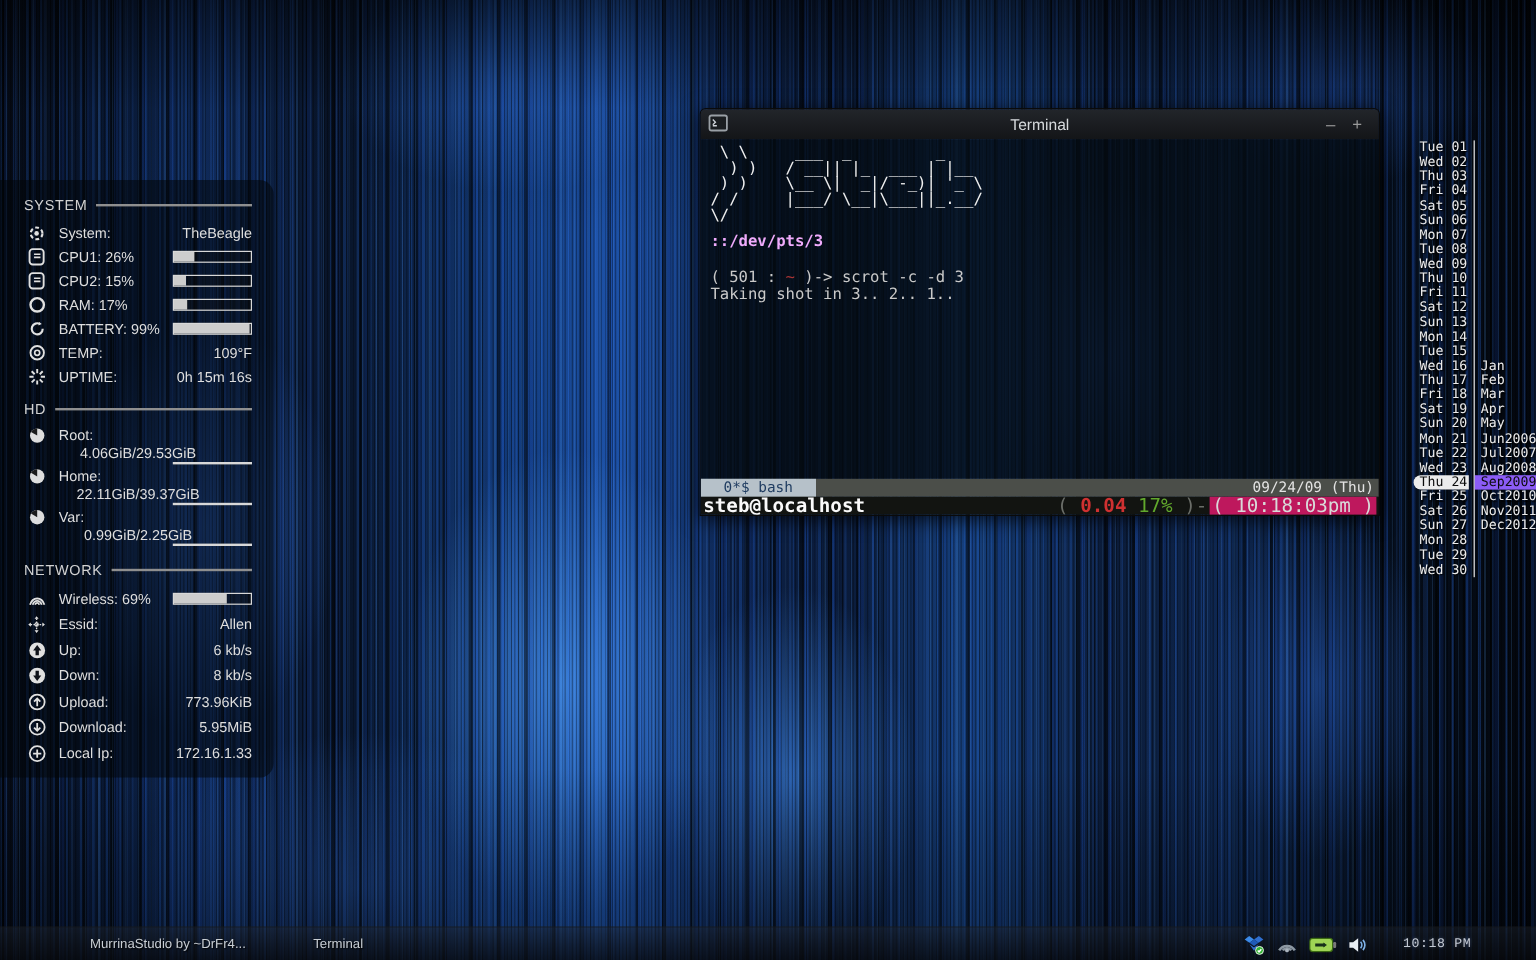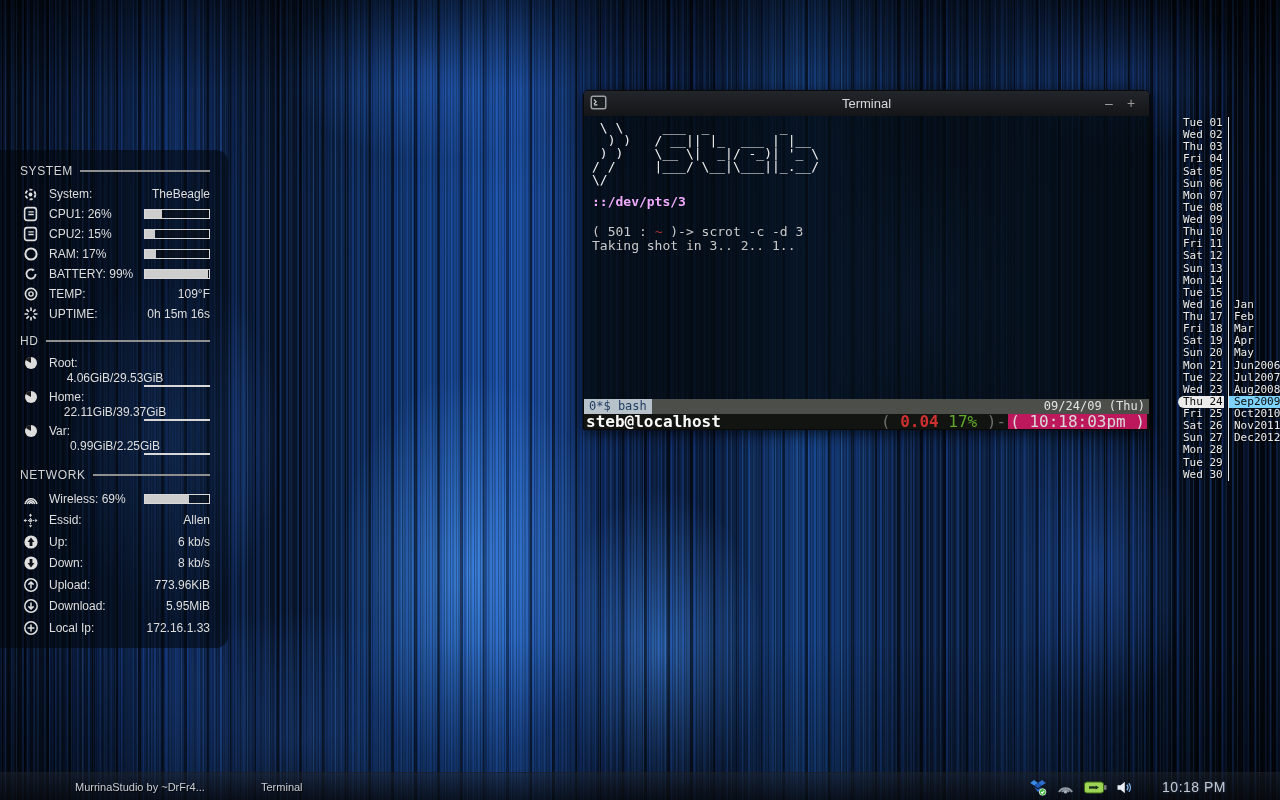--- a/index.html
+++ b/index.html
@@ -61,21 +61,21 @@
            font-family:"DejaVu Sans Mono", monospace; }
   .tty { font-weight:bold; color:#f0abfc; margin-bottom:16px; }
   .tline { white-space:pre; }
   .b { font-weight:bold; color:#ffffff; }
   .u { text-decoration:underline; color:#e2e2e2; }
   .dim { color:#c9c9c9; }
   .tilde { color:#a83434; }
   .screen-bar { height:15px; flex:0 0 15px; background:#4b4e49;
     font-family:"DejaVu Sans Mono", monospace; font-size:12px; line-height:15px;
     display:flex; color:#e3e3e3; }
-  .chip { background:#b6c1c9; color:#1d3a5f; padding:0 5px; }
+  .chip { background:#b6c1c9; color:#1d3a5f; padding:0 19px; }
   .sdate { margin-left:auto; padding-right:4px; }
   .status-bar { height:15px; flex:0 0 15px; background:#121411;
     font-family:"DejaVu Sans Mono", monospace; font-size:16px; line-height:15px;
     display:flex; align-items:center; }
   .userhost { font-weight:bold; color:#fafafa; padding-left:2px; }
   .sright { margin-left:auto; display:flex; align-items:center; white-space:pre; }
   .paren { color:#6b6e69; }
   .load { color:#cf3131; font-weight:bold; }
   .cpu  { color:#61a82c; }
   .timebox { background:#be185d; color:#d9d9d9; padding:0 2px; margin-left:2px; margin-right:2px; }
@@ -84,34 +84,34 @@
   .calendar { position:absolute; left:1178px; top:117px; width:102px; height:366px;
     font-family:"DejaVu Sans Mono", monospace; font-size:11px; color:#ececec; }
   .cal-sep { position:absolute; left:50px; top:0; bottom:2px; width:1px; background:#e8e8e8; }
   .cal-row { position:relative; height:12.13px; line-height:12.13px; white-space:nowrap;
     text-shadow:1px 1px 1px rgba(0,0,0,0.9); }
   .cal-day { display:inline-block; padding-left:5px; width:46px; }
   .cal-right { position:absolute; left:51px; right:0; top:0; bottom:0; padding-left:5px; display:flex; }
   .cal-month { display:inline-block; width:25px; }
   .cal-year { display:inline-block; }
   .cal-row.current .cal-day { background:#ececec; color:#0b0b0b; border-radius:6px 0 0 6px; text-shadow:none; }
-  .cal-row.current .cal-right { background:#7dd3fc; color:#0b0b0b; text-shadow:none; }
+  .cal-row.current .cal-right { background:#8b5cf6; color:#0b0b0b; text-shadow:none; }
 
   
   .taskbar { position:absolute; left:0; top:772px; width:1280px; height:28px;
     background:linear-gradient(rgba(30,36,46,0.45), rgba(8,10,14,0.72));
     border-top:1px solid rgba(255,255,255,0.06); }
   .task { position:absolute; top:3px; height:22px; line-height:22px; color:#c9ced4;
     font-size:11px; padding-left:9px; cursor:default; white-space:nowrap;
     text-shadow:1px 1px 1px rgba(0,0,0,0.8); }
   .task1 { left:66px; width:186px; }
   .task2 { left:252px; width:170px; }
   .tray { position:absolute; right:54px; top:0; height:28px; display:flex; align-items:center; gap:9px; }
   .tray-icon { display:flex; align-items:center; }
-  .clock { font-family:Liberation Sans, sans-serif; font-size:14px; color:#c2c8d2;
+  .clock { font-family:Liberation Mono, monospace; font-size:11px; color:#c2c8d2;
     letter-spacing:0.5px; margin-left:20px; text-shadow:0 0 3px rgba(170,195,255,0.3); }
 </style>
 </head>
 <body>
 
 <div class="desktop">
   <div class="wallpaper"></div>
 
   <div class="conky">
 

